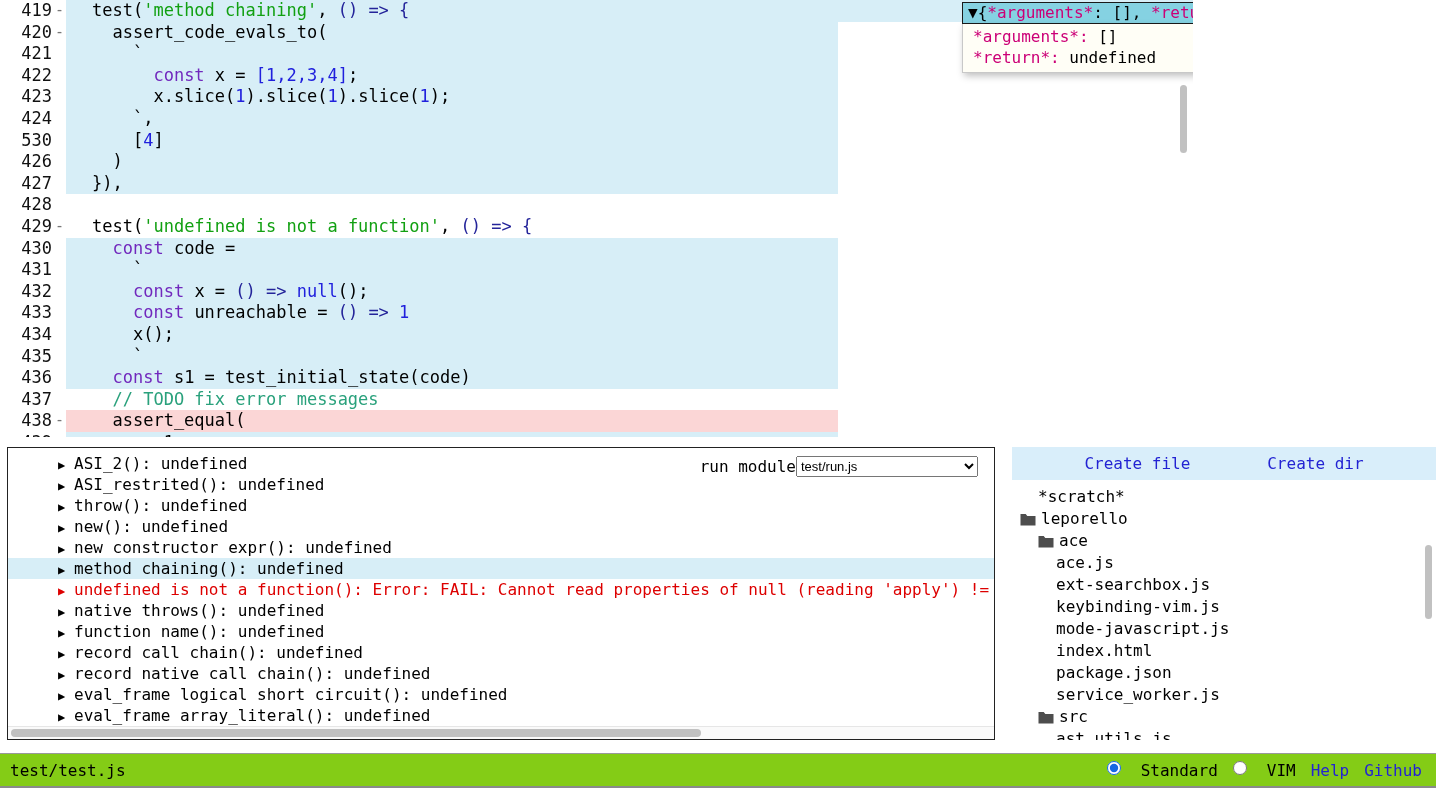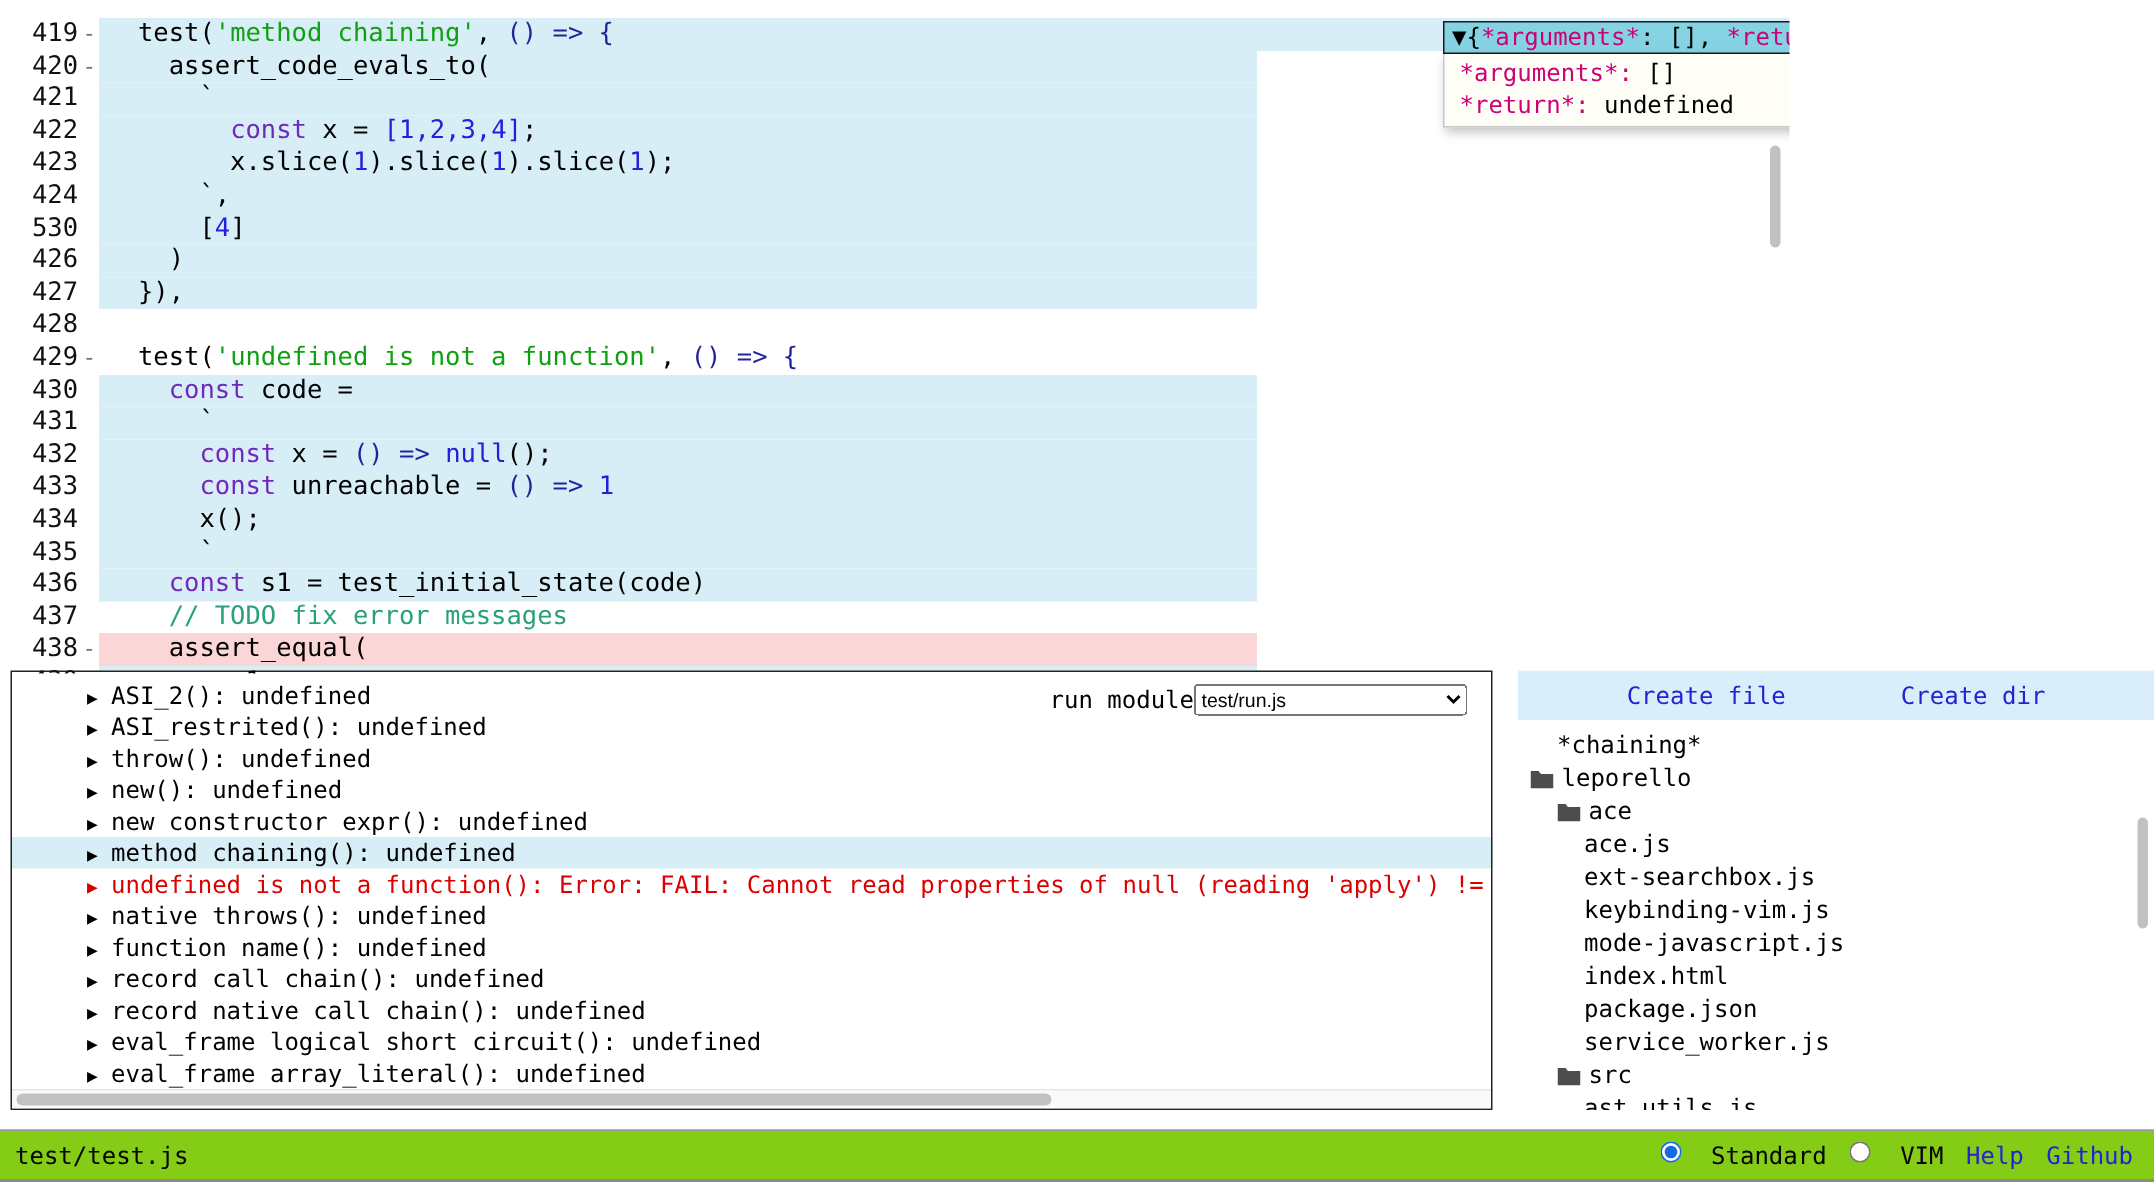--- a/index.html
+++ b/index.html
@@ -1,21 +1,21 @@
 <!DOCTYPE html>
 <html style="--highlight_blue: #d7eef7; --error_pink: #fbd6d6; --selection_teal: #85d2e2; --panel_header_blue: #d9eefa; --error_text: #dd0000; --link_blue: #2323d3; --string_green: #11a011; --keyword_purple: #7128bd; --number_blue: #2020dd; --comment_teal: #2aa17c; --func_navy: #24249a; --magenta_key: #cc0077; --scrollbar_gray: #c1c1c1;"><head>
 <meta charset="utf-8">
 <style>
   * { box-sizing: border-box; margin: 0; padding: 0; }
   html,body { width:1436px; height:788px; overflow:hidden; background:#fff; }
   #app { position:relative; width:1436px; height:788px; background:#fff;
          font-family:"DejaVu Sans Mono", monospace; color:#000; }
 
   
-  #editor { position:absolute; left:0; top:12px; width:1193px; height:437px; overflow:hidden; background:#fff; }
+  #editor { position:absolute; left:0; top:0; width:1193px; height:437px; overflow:hidden; background:#fff; }
   .ed-row { position:relative; height:21.6px; line-height:21.6px; font-size:17px; white-space:pre; }
   .row-bg { position:absolute; left:66px; top:0; bottom:0; z-index:0; }
   .bg-blue { width:772px; background:var(--highlight_blue); }
   .bg-blue-full { right:0; background:var(--highlight_blue); }
   .bg-pink { width:772px; background:var(--error_pink); }
   .gutter { position:absolute; left:8px; width:44px; text-align:right; z-index:1; color:#111; }
   .fold { position:absolute; left:55px; width:12px; z-index:1; color:#777; font-size:15px; }
   .code { position:absolute; left:92px; z-index:1; }
   .tk-p { color:#000; }
   .tk-s { color:var(--string_green); }
@@ -137,21 +137,21 @@
       <div class="thumb"></div>
     </div>
   </div>
 
   <div id="files-panel">
     <div class="files-header">
       <a>Create file</a>
       <a>Create dir</a>
     </div>
     <div id="tree">
-        <div class="tree-row" style="padding-left: 26px;"><span class="tree-label">*chaining*</span></div>
+        <div class="tree-row" style="padding-left: 26px;"><span class="tree-label">*scratch*</span></div>
         <div class="tree-row" style="padding-left: 8px;"><span class="dir-icon"><svg width="16" height="13" viewBox="0 0 16 13">
               <path d="M0.5 1 h5.2 l1.6 2 H15.5 v9.5 H0.5 z" fill="#4d4d4d"></path>
             </svg></span><span class="tree-label">leporello</span></div>
         <div class="tree-row" style="padding-left: 26px;"><span class="dir-icon"><svg width="16" height="13" viewBox="0 0 16 13">
               <path d="M0.5 1 h5.2 l1.6 2 H15.5 v9.5 H0.5 z" fill="#4d4d4d"></path>
             </svg></span><span class="tree-label">ace</span></div>
         <div class="tree-row" style="padding-left: 44px;"><span class="tree-label">ace.js</span></div>
         <div class="tree-row" style="padding-left: 44px;"><span class="tree-label">ext-searchbox.js</span></div>
         <div class="tree-row" style="padding-left: 44px;"><span class="tree-label">keybinding-vim.js</span></div>
         <div class="tree-row" style="padding-left: 44px;"><span class="tree-label">mode-javascript.js</span></div>

